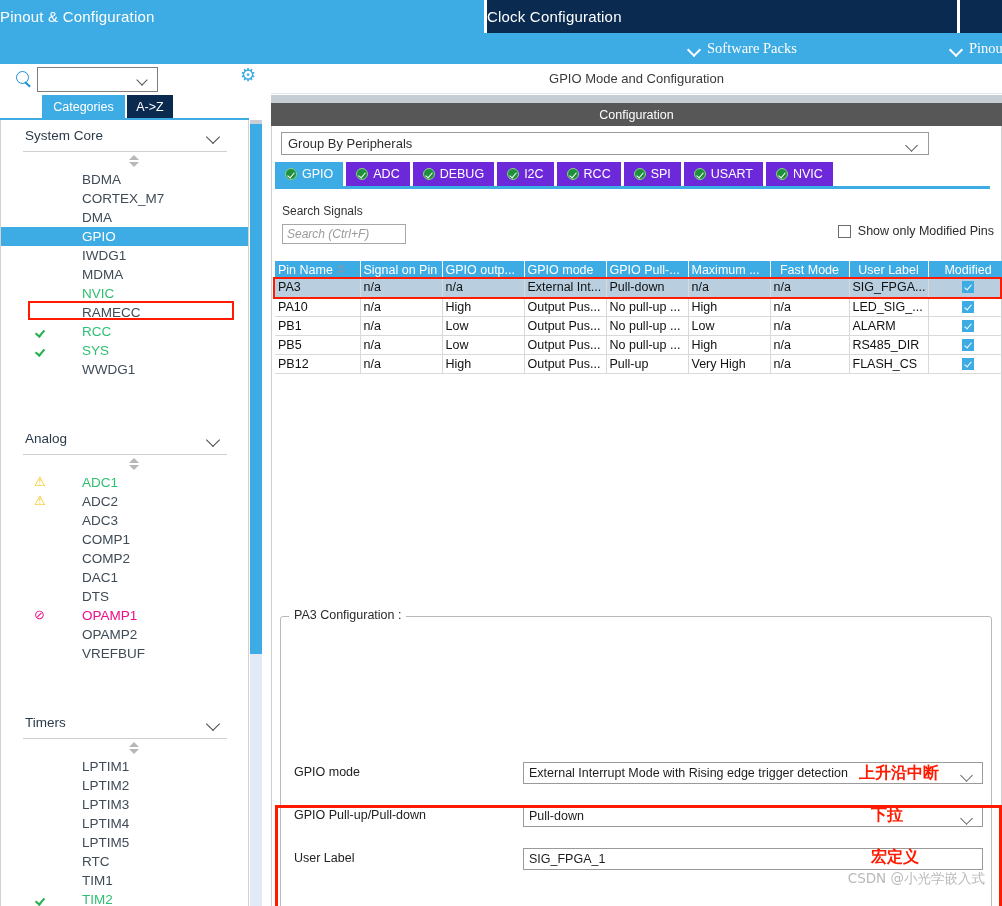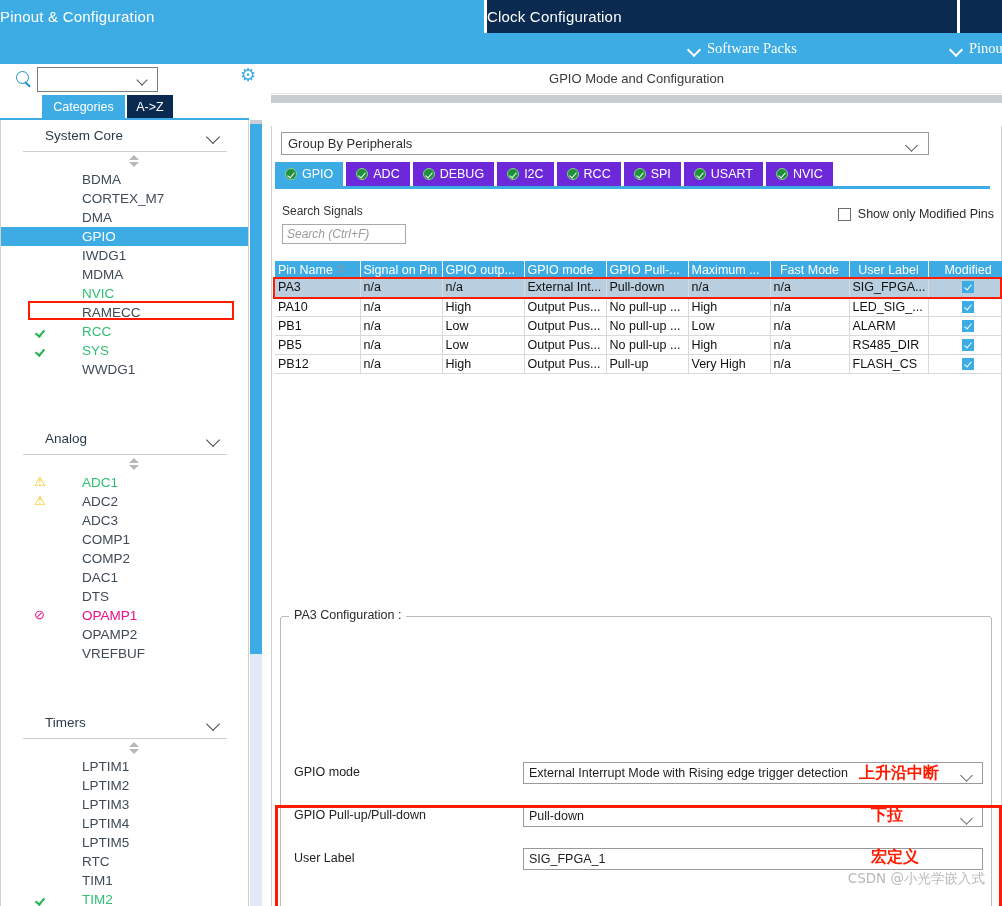--- a/index.html
+++ b/index.html
@@ -53,21 +53,21 @@
   .cattab { position:absolute; top:0; height:23px; display:flex; align-items:center;
             justify-content:center; font-size:12.5px; color:#fff;margin-left:30px; }
   .cattab.sel { left:12px; width:83px; background:#3dace4; }
   .cattab.unsel { left:97px; width:46px; background:#0a2a50; }
   .cattab-underline { position:absolute; left:0; top:54px; width:249px; height:2px; background:#3dace4; }
 
   .treewrap { position:absolute; left:0; top:56px; width:249px; height:786px; overflow:hidden;
       border-left:1px solid #d2d2d2; border-right:1px solid #d2d2d2; background:#fff; }
   .group { width:248px; }
   .group-head { position:relative; height:31px; display:flex; align-items:center;
-      padding-left:24px; font-size:13.5px; color:#2b3a4a;margin-left:20px; }
+      padding-left:24px; font-size:13.5px; color:#2b3a4a; }
   .group-head .gchev { position:absolute; right:28px; top:12px; width:13px; height:8px; }
   .group-head .gchev::before{ content:""; position:absolute; left:0; top:0; width:9px; height:9px;
       border-left:1.6px solid #4a4a4a; border-bottom:1.6px solid #4a4a4a; transform:rotate(-45deg);}
   .group-rule { margin:0 22px 0 22px; height:1px; background:#cfcfcf; }
   .spinner { height:18px; position:relative; }
   .spinner::before{ content:""; position:absolute; left:128px; top:3px; border-left:5px solid transparent;
      border-right:5px solid transparent; border-bottom:5px solid #b8b8b8;}
   .spinner::after{ content:""; position:absolute; left:128px; top:10px; border-left:5px solid transparent;
      border-right:5px solid transparent; border-top:5px solid #b8b8b8;}
   .titem { position:relative; height:19px; display:flex; align-items:center; padding-left:81px;
@@ -111,21 +111,21 @@
   .ptab .ok { width:12px; height:12px; border-radius:50%; background:#1f8f3c;
       border:1.5px solid #86d08f; position:relative; }
   .ptab .ok::before{ content:""; position:absolute; left:3px; top:2px; width:3px; height:6px;
       border-right:1.6px solid #fff; border-bottom:1.6px solid #fff; transform:rotate(40deg);}
   .ptabs-rule { position:absolute; left:3px; top:60px; width:715px; height:3px; background:#3dace4; }
 
   .searchsig-lbl { position:absolute; left:10px; top:78px; font-size:12px; color:#333; }
   .searchsig-inp { position:absolute; left:10px; top:98px; width:124px; height:20px;
       border:1px solid #a8a8a8; background:#fff; font-size:12px; color:#9b9b9b;
       display:flex; align-items:center; padding-left:4px; font-style:italic; }
-  .showmod { position:absolute; right:7px; top:81px; display:flex; align-items:center; gap:7px;
+  .showmod { position:absolute; right:7px; top:98px; display:flex; align-items:center; gap:7px;
       font-size:12.5px; color:#2b2b2b; }
   .showmod .cb { width:13px; height:13px; border:1px solid #6d6d6d; background:#fff; }
 
   
   .tbl { position:absolute; left:3px; top:135px; width:723px; border-collapse:collapse;
      font-size:12.5px; table-layout:fixed; }
   .tbl th { background:#3dace4; color:#ffffff; font-weight:normal; text-align:left;
      height:17px; padding:0 3px; border-right:1px solid #fff; white-space:nowrap; overflow:hidden; }
   .tbl th.ctr { text-align:center; }
   .tbl td { height:19px; padding:0 3px; border-right:1px solid #d9d9d9;
@@ -372,20 +372,23 @@
 
   <div class="gear">⚙</div>
   <div class="vsplit"></div>
   <div class="vsplit-blue"></div>
 
   <div class="rightpanel">
     <div class="modehdr">
       <span>GPIO Mode and Configuration</span>
     </div>
     <div class="greyband"></div>
+    <div class="confbar">
+      <span>Configuration</span>
+    </div>
 
     <div class="confbody">
 
       <div class="groupby">
         <span>Group By Peripherals</span>
         <span class="gbchev"></span>
       </div>
 
       <div class="ptabs">
         <div class="ptab active">

